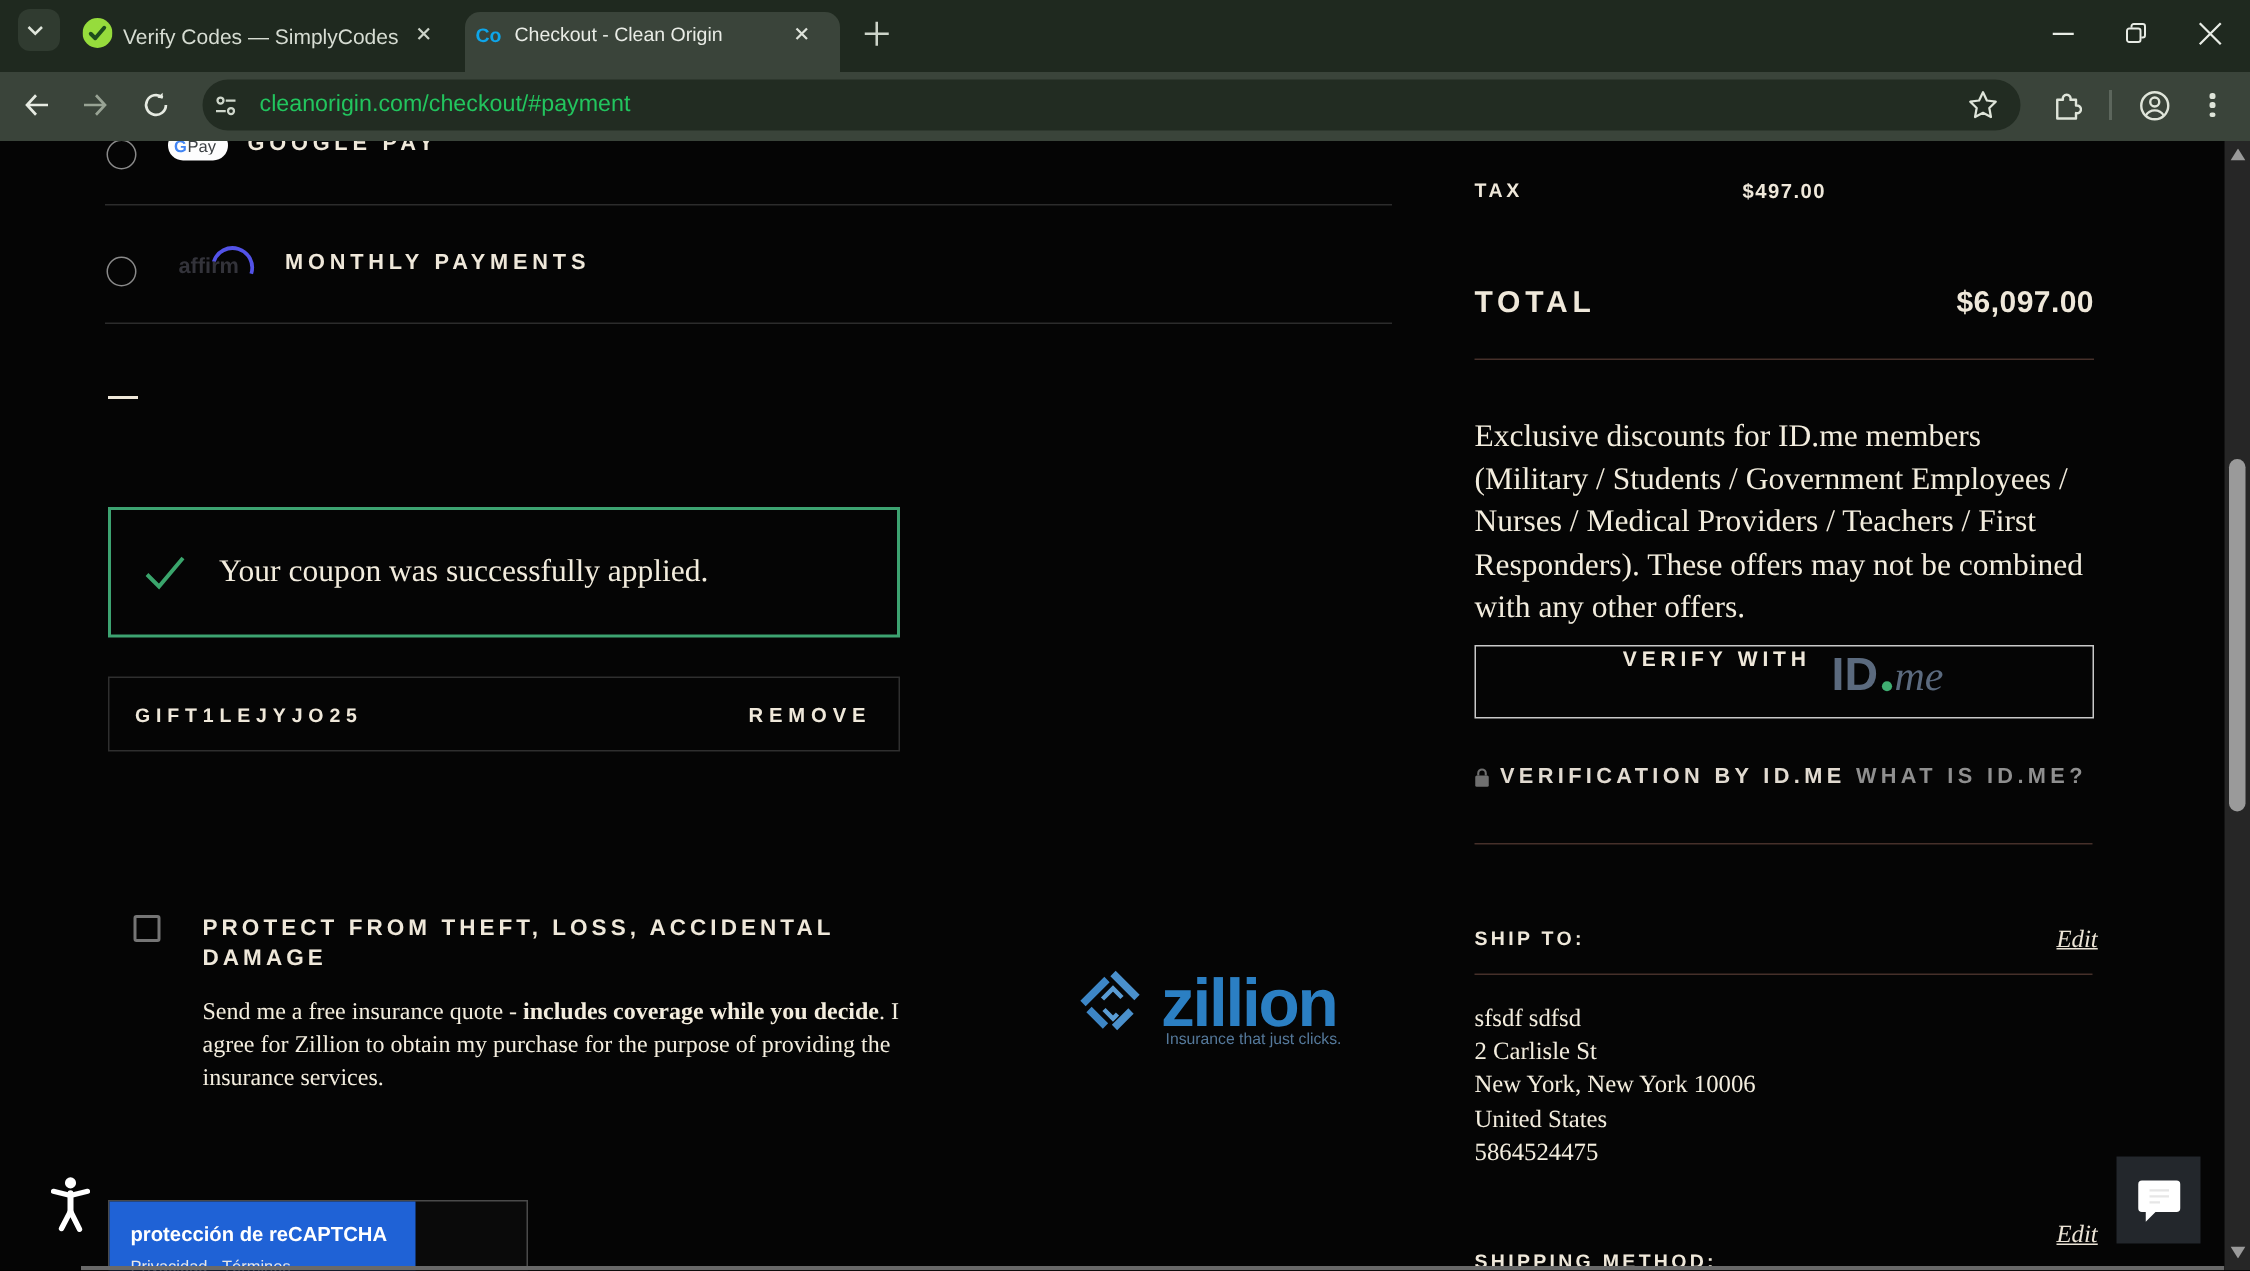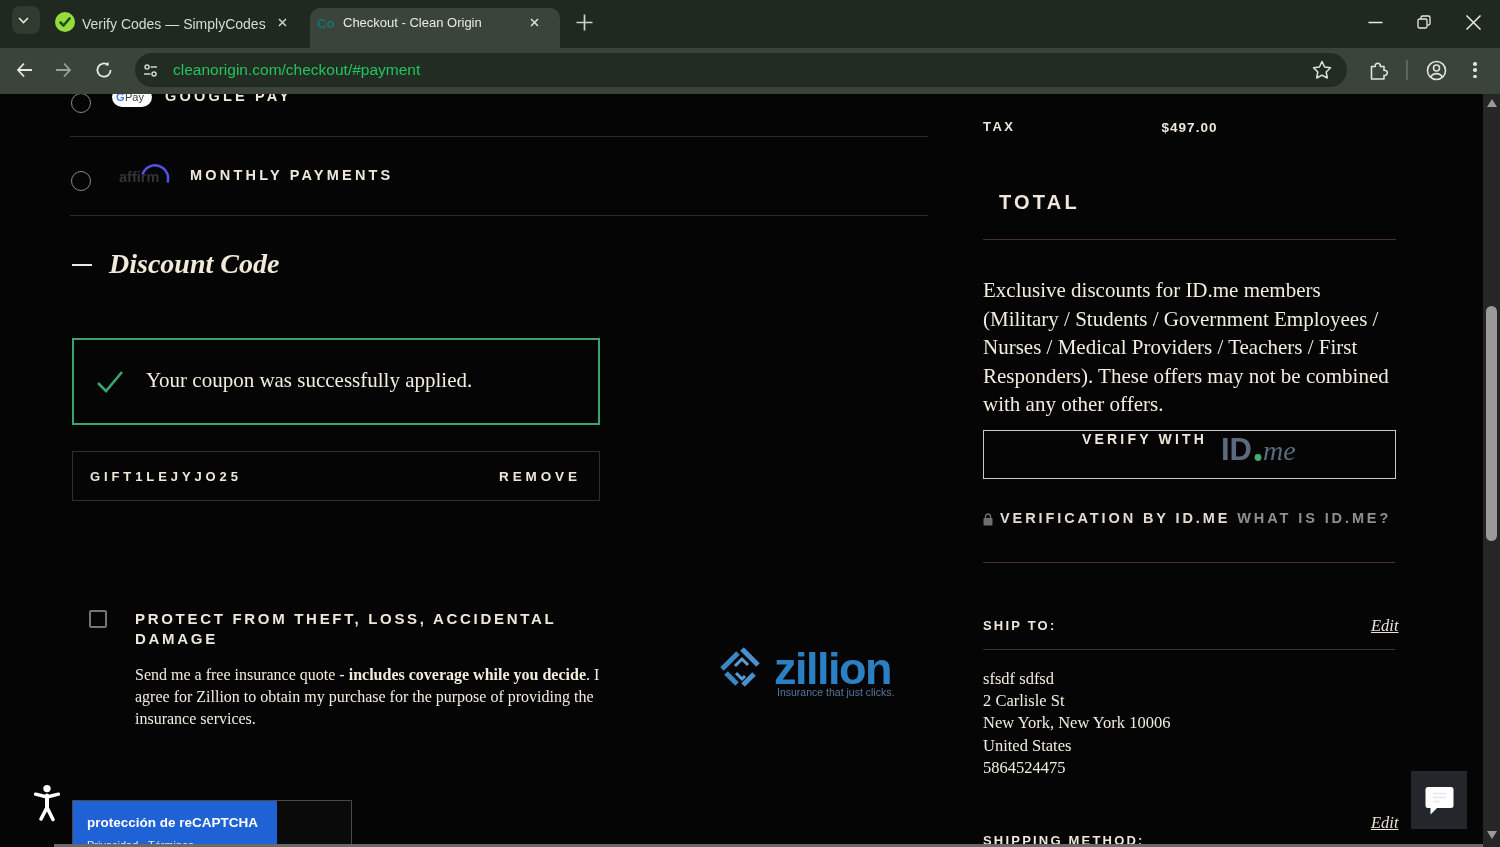--- a/index.html
+++ b/index.html
@@ -41,21 +41,20 @@
   <div class="abs" style="left:119px; top:72px; width:52px; height:25px;">
     <svg width="52" height="25" viewBox="0 0 52 25">
       <path d="M23.5 12.5 A 12 12 0 1 1 48.5 20.5" fill="none" stroke="#5353e8" stroke-width="2.5"></path>
       <text x="0" y="20" font-family="Liberation Sans" font-size="14.5" font-weight="bold" fill="#33333a">affirm</text>
     </svg>
   </div>
   <div class="abs sans-label" style="left:190px; top:77px; font-size:14.5px;">MONTHLY PAYMENTS</div>
   <div class="abs hairline" style="left:70px; top:125px; width:858px;"></div>
 
   <div class="abs" style="left:72px; top:174px; width:20px; height:2px; background:#efe8da;"></div>
-  <div class="abs serif" style="left:109px; top:158px; font-size:28px; font-style:italic; font-weight:bold; color:#f1ead9;">Discount Code</div>
 
   <div class="abs" style="left:72px; top:248px; width:528px; height:87px; border:2px solid #3da371;"></div>
   <svg class="abs" style="left:96px; top:280px;" width="28" height="24" viewBox="0 0 28 24">
       <path d="M2 13 L10 21 L26 2" stroke="#3aa56c" stroke-width="2.6" fill="none"></path>
     </svg>
   <div class="abs serif" style="left:146px; top:278px; font-size:21px;">Your coupon was successfully applied.</div>
 
   <div class="abs" style="left:72px; top:361px; width:528px; height:50px; border:1px solid #2f2f2f;"></div>
   <div class="abs sans-label" style="left:90px; top:379px; font-size:13px; letter-spacing:3.9px;">GIFT1LEJYJO25</div>
   <div class="abs sans-label" style="left:499px; top:379px; font-size:13.5px; letter-spacing:3.9px;">REMOVE</div>
@@ -73,21 +72,22 @@
       <g stroke="#5a9cd4" stroke-width="3" fill="none">
         <path d="M22 26 L29 19 L35 25 M23 33 L29 39 L32 36"></path>
       </g>
       <text x="61" y="44" font-family="Liberation Sans" font-size="45" font-weight="bold" fill="#2b7fc3" letter-spacing="-1.5">zillion</text>
       <text x="64" y="56" font-family="Liberation Sans" font-size="10.5" fill="#55799b">Insurance that just clicks.</text>
     </svg>
   </div>
 
   <div class="abs sans-label" style="left:983px; top:29px; font-size:13px; letter-spacing:2.4px;">TAX</div>
   <div class="abs sans-label" style="left:983px; top:30px; width:413px; text-align:center; font-size:13.5px; letter-spacing:1px;">$497.00</div>
-  <div class="abs sans-label" style="left:983px; top:101px; font-size:20px; letter-spacing:3.2px;margin-left:16px;">TOTAL</div>
+  <div class="abs sans-label" style="left:983px; top:101px; font-size:20px; letter-spacing:3.2px;">TOTAL</div>
+  <div class="abs sans-label" style="left:983px; top:101px; width:413px; text-align:right; font-size:20px; letter-spacing:0.3px;">$6,097.00</div>
   <div class="abs warmline" style="left:983px; top:149px; width:413px;"></div>
   <div class="abs serif" style="left:983px; top:186px; width:420px; font-size:21px; line-height:28.5px;">Exclusive discounts for ID.me members<br>(Military / Students / Government Employees /<br>Nurses / Medical Providers / Teachers / First<br>Responders). These offers may not be combined<br>with any other offers.</div>
 
   <div class="abs" style="left:983px; top:340px; width:413px; height:49px; border:1px solid #c9c9c9; display:flex; align-items:flex-start; justify-content:center;">
     <span class="sans-label" style="font-size:14px; letter-spacing:3.2px;">VERIFY WITH</span>
     <span style="margin-left:14px; display:inline-block; width:76px; height:36px;">
       <svg width="76" height="36" viewBox="0 0 76 36">
         <text x="0" y="29" font-family="Liberation Sans" font-size="31" font-weight="bold" fill="#5b6a7e">ID</text>
         <circle cx="37" cy="26.5" r="3.4" fill="#3fae71"></circle>
         <text x="42" y="29" font-family="Liberation Serif" font-style="italic" font-size="28" fill="#5b6a7e">me</text>
@@ -147,21 +147,21 @@
     <circle cx="10" cy="10" r="10" fill="#96dc3c"></circle>
     <path d="M5.5 10.5 L8.5 13.5 L14.5 6.5" stroke="#1d4d1d" stroke-width="2.6" fill="none" stroke-linecap="round" stroke-linejoin="round"></path>
   </svg>
 </div>
 <div class="abs tab-title" style="left:82px; top:16px;">Verify Codes — SimplyCodes</div>
 <svg class="abs" style="left:277px; top:17px;" width="11" height="11" viewBox="0 0 11 11">
     <path d="M2 2 L9 9 M9 2 L2 9" stroke="#cdd4c9" stroke-width="1.5"></path>
   </svg>
 
 <div class="abs" id="tab2"></div>
-<div class="abs" style="left:317px; top:16px; font-size:13px; font-weight:bold; color:#0f766e;text-align:center;">Co</div>
+<div class="abs" style="left:317px; top:16px; font-size:13px; font-weight:bold; color:#0ea5e9;text-align:center;">Co</div>
 <div class="abs tab-title" style="left:343px; top:15px; color:#e9ece6; font-size:13px;">Checkout - Clean Origin</div>
 <svg class="abs" style="left:529px; top:17px;" width="11" height="11" viewBox="0 0 11 11">
     <path d="M2 2 L9 9 M9 2 L2 9" stroke="#dfe4db" stroke-width="1.5"></path>
   </svg>
 <svg class="abs" style="left:575px; top:13px;" width="19" height="19" viewBox="0 0 19 19">
     <path d="M9.5 1.5 L9.5 17.5 M1.5 9.5 L17.5 9.5" stroke="#cdd4c9" stroke-width="1.7"></path>
   </svg>
 
 <svg class="abs" style="left:1368px; top:16px;" width="15" height="13" viewBox="0 0 15 13">
     <path d="M0.5 6.5 L14.5 6.5" stroke="#e8ece5" stroke-width="1.5"></path>

